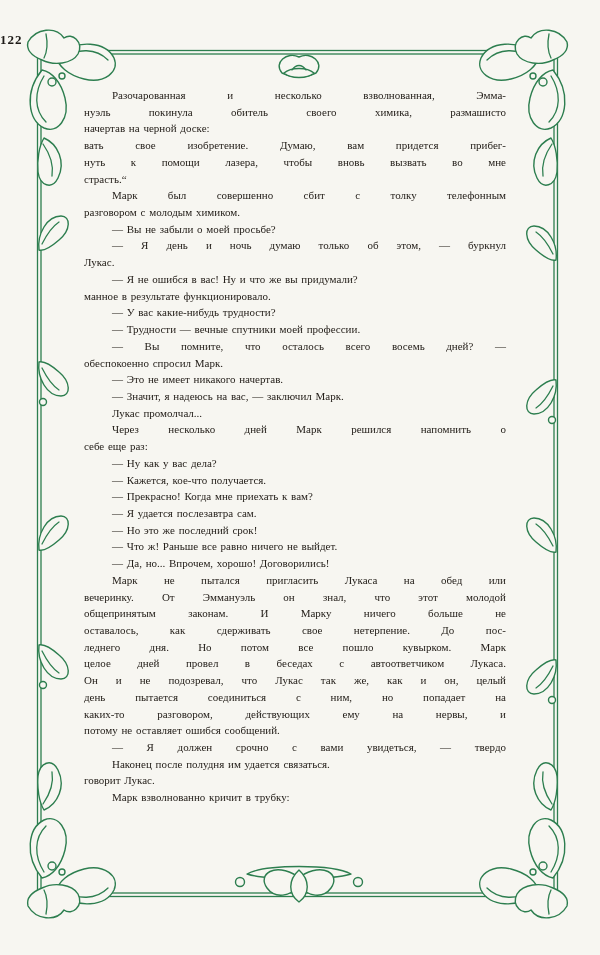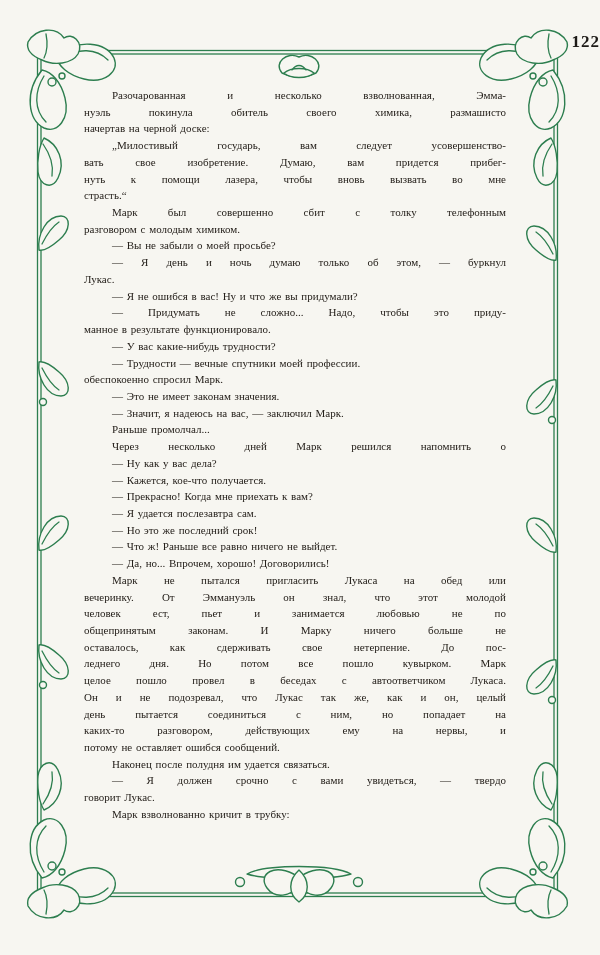--- a/index.html
+++ b/index.html
@@ -14,22 +14,22 @@
     font-family:"Liberation Serif","DejaVu Serif",serif;
     position:relative;
     overflow:hidden;
   }
   .page{position:absolute;inset:0;}
   svg.border-art{position:absolute;left:0;top:0;width:600px;height:955px;}
   .orn{stroke:var(--green);fill:none;stroke-width:1.3;stroke-linecap:round;}
   .ornf{stroke:var(--green);fill:var(--paper);stroke-width:1.4;stroke-linejoin:round;}
   .page-number{
     position:absolute;top:32px;left:0;right:0;
-    text-align:right;
-    font-size:17px;font-weight:bold;color:#1d1a17;
+    text-align:left;
+    font-size:13px;font-weight:bold;color:#1d1a17;
     letter-spacing:1px;
   }
   .text-block{
     position:absolute;left:84px;top:87px;width:422px;
     color:var(--ink);
   }
   .line{
     font-size:11px;line-height:16.72px;font-weight:normal;
     text-align:justify;text-align-last:justify;
     word-spacing:1px;
@@ -106,56 +106,55 @@
       <path class="ornf" d="M 0,-10 C -11,0 -11,14 0,22 C 11,14 11,0 0,-10 Z"></path>
     </g>
   </svg>
 
   <div class="page-number">122</div>
 
   <div class="text-block">
       <div class="line indent">Разочарованная и несколько взволнованная, Эмма-</div>
       <div class="line">нуэль покинула обитель своего химика, размашисто</div>
       <div class="line last">начертав на черной доске:</div>
-      <div class="line indent">„Милостивый государь, вам следует усовершенство-</div>
       <div class="line">вать свое изобретение. Думаю, вам придется прибег-</div>
       <div class="line">нуть к помощи лазера, чтобы вновь вызвать во мне</div>
       <div class="line last">страсть.“</div>
       <div class="line indent">Марк был совершенно сбит с толку телефонным</div>
       <div class="line last">разговором с молодым химиком.</div>
       <div class="line indent last">— Вы не забыли о моей просьбе?</div>
       <div class="line indent">— Я день и ночь думаю только об этом, — буркнул</div>
       <div class="line last">Лукас.</div>
       <div class="line indent last">— Я не ошибся в вас! Ну и что же вы придумали?</div>
-      <div class="line indent">— Придумать не сложно... Надо, чтобы это приду-</div>
       <div class="line last">манное в результате функционировало.</div>
       <div class="line indent last">— У вас какие-нибудь трудности?</div>
       <div class="line indent last">— Трудности — вечные спутники моей профессии.</div>
+      <div class="line indent">— Вы помните, что осталось всего восемь дней? —</div>
       <div class="line last">обеспокоенно спросил Марк.</div>
-      <div class="line indent last">— Это не имеет законам значения.</div>
+      <div class="line indent last">— Это не имеет никакого начертав.</div>
       <div class="line indent last">— Значит, я надеюсь на вас, — заключил Марк.</div>
-      <div class="line indent last">Раньше промолчал...</div>
+      <div class="line indent last">Лукас промолчал...</div>
       <div class="line indent">Через несколько дней Марк решился напомнить о</div>
+      <div class="line last">себе еще раз:</div>
       <div class="line indent last">— Ну как у вас дела?</div>
       <div class="line indent last">— Кажется, кое-что получается.</div>
       <div class="line indent last">— Прекрасно! Когда мне приехать к вам?</div>
       <div class="line indent last">— Я удается послезавтра сам.</div>
       <div class="line indent last">— Но это же последний срок!</div>
       <div class="line indent last">— Что ж! Раньше все равно ничего не выйдет.</div>
       <div class="line indent last">— Да, но... Впрочем, хорошо! Договорились!</div>
       <div class="line indent">Марк не пытался пригласить Лукаса на обед или</div>
       <div class="line">вечеринку. От Эммануэль он знал, что этот молодой</div>
-      <div class="line">человек ест, пьет и занимается любовью не по</div>
       <div class="line">общепринятым законам. И Марку ничего больше не</div>
       <div class="line">оставалось, как сдерживать свое нетерпение. До пос-</div>
       <div class="line">леднего дня. Но потом все пошло кувырком. Марк</div>
-      <div class="line">целое пошло провел в беседах с автоответчиком Лукаса.</div>
+      <div class="line">целое дней провел в беседах с автоответчиком Лукаса.</div>
       <div class="line">Он и не подозревал, что Лукас так же, как и он, целый</div>
       <div class="line">день пытается соединиться с ним, но попадает на</div>
       <div class="line">каких-то разговором, действующих ему на нервы, и</div>
       <div class="line last">потому не оставляет ошибся сообщений.</div>
+      <div class="line indent">— Я должен срочно с вами увидеться, — твердо</div>
       <div class="line indent last">Наконец после полудня им удается связаться.</div>
-      <div class="line indent">— Я должен срочно с вами увидеться, — твердо</div>
       <div class="line last">говорит Лукас.</div>
       <div class="line indent last">Марк взволнованно кричит в трубку:</div>
     </div>
 
 </div>
 
 </body></html>

